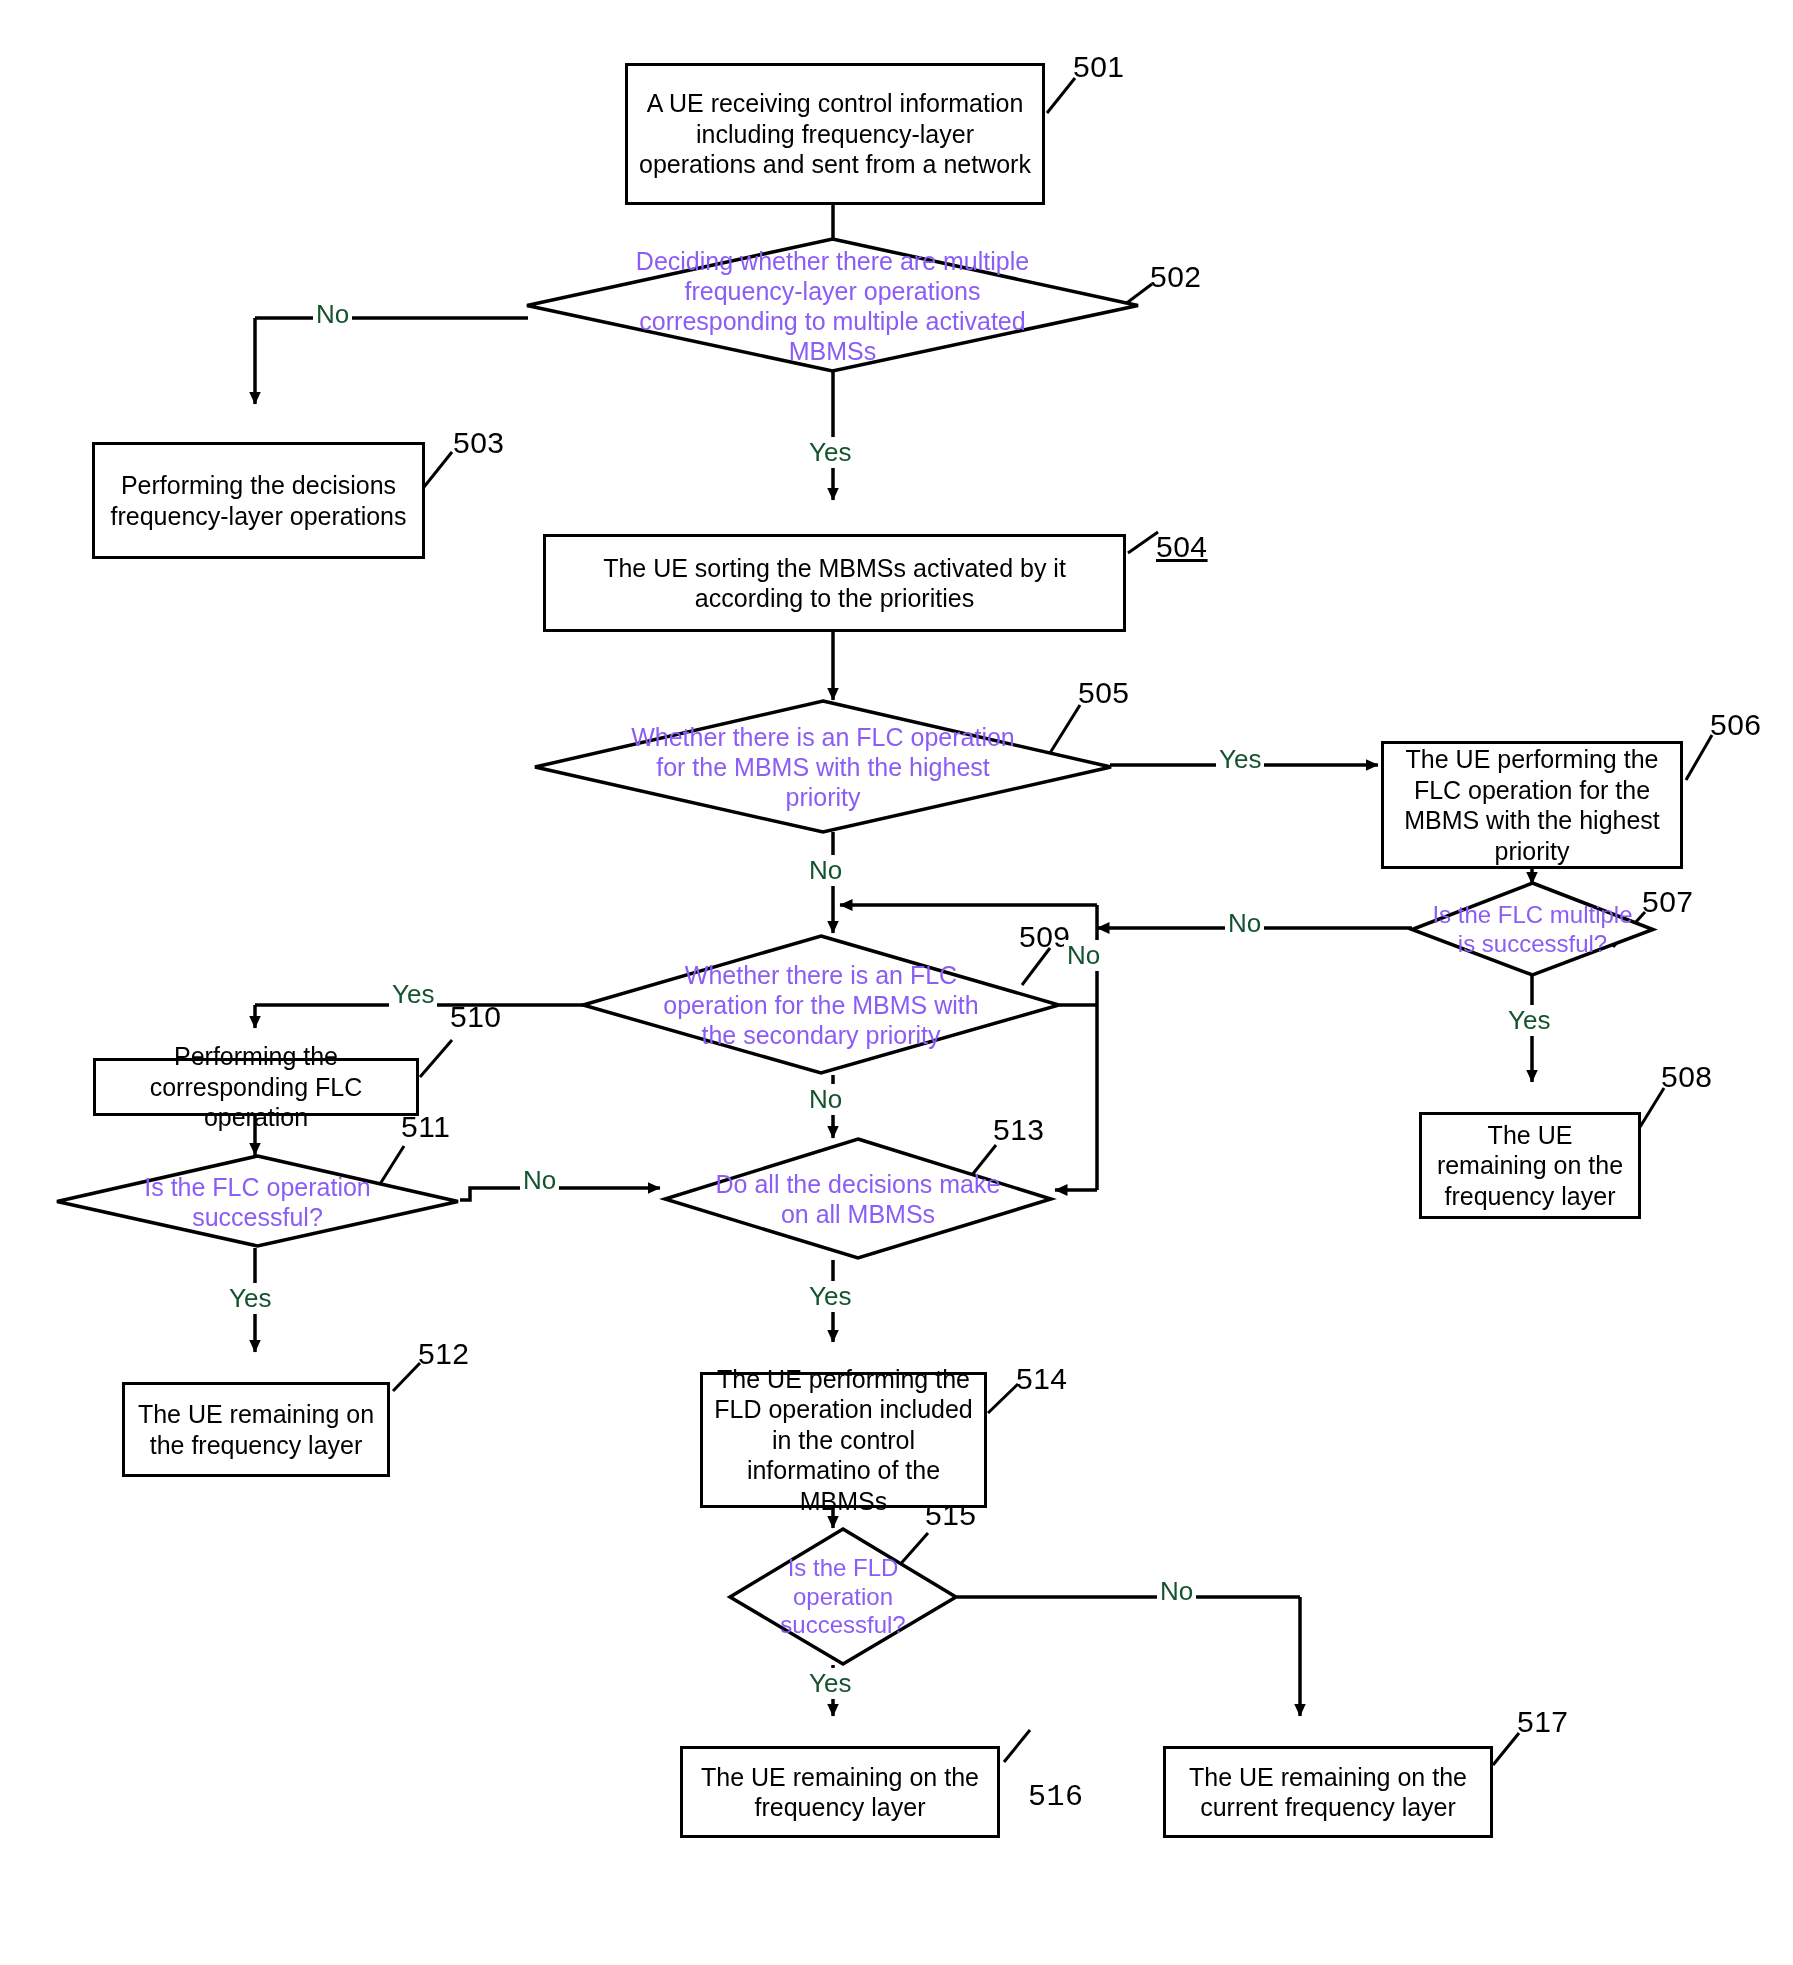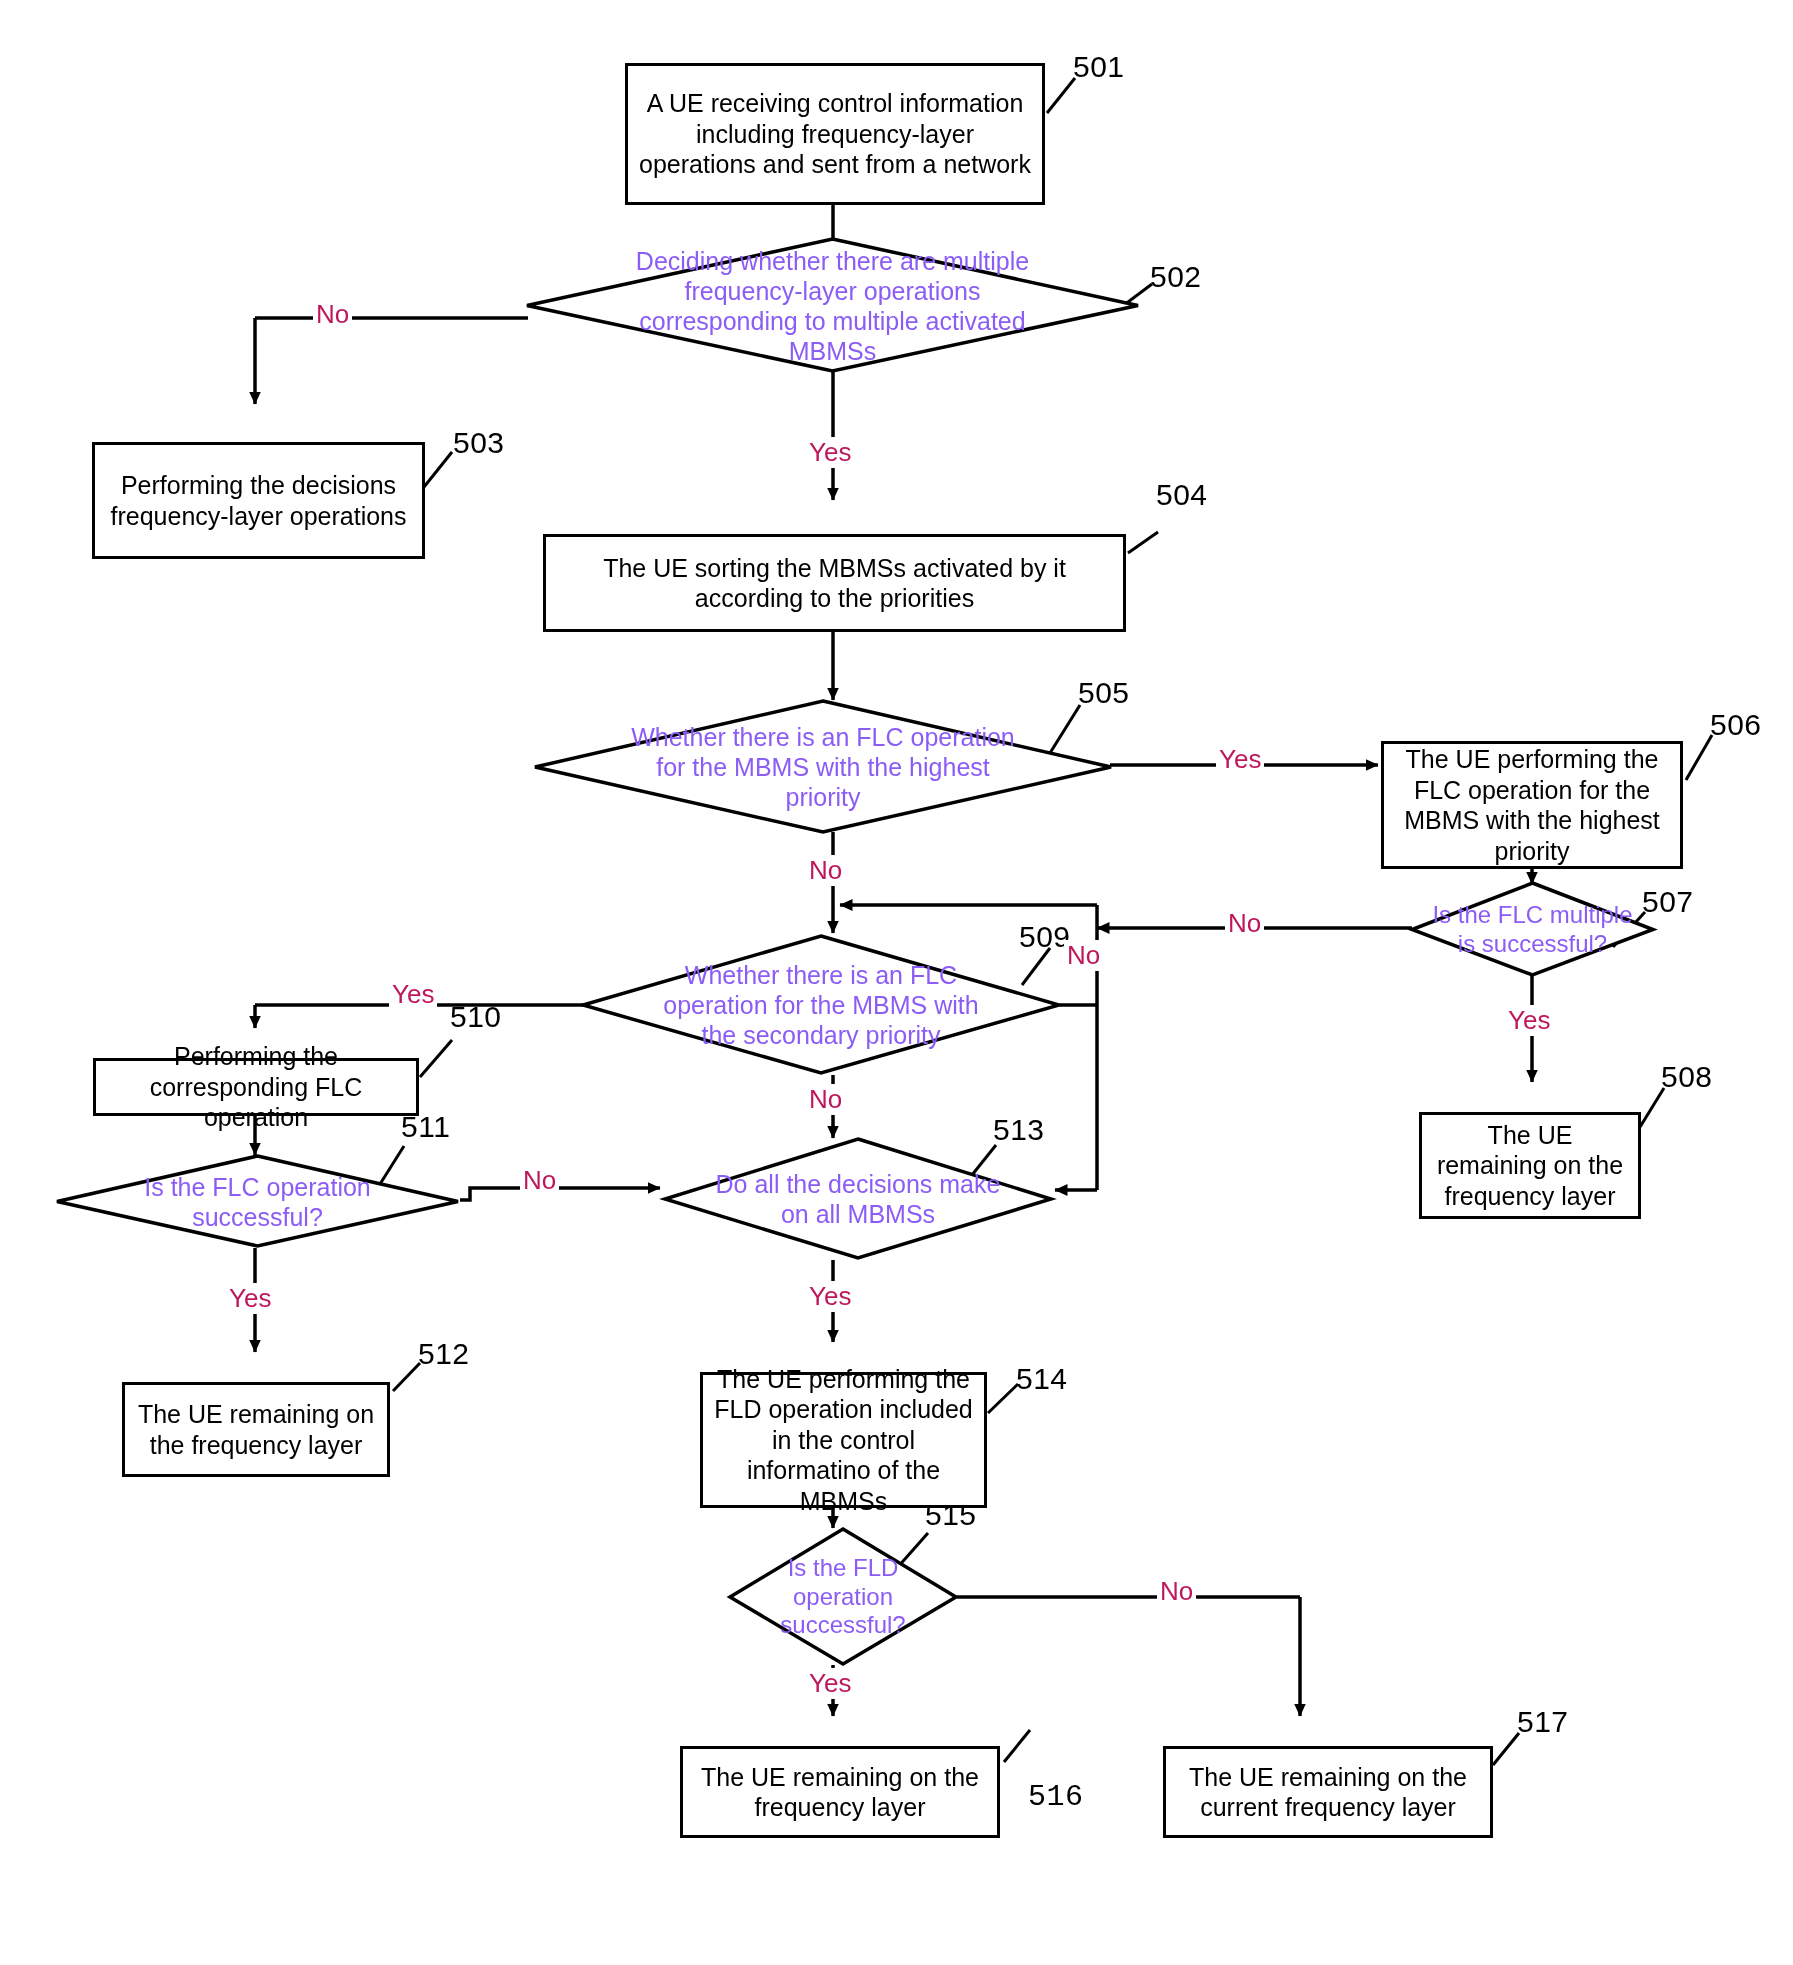--- a/index.html
+++ b/index.html
@@ -67,21 +67,21 @@
   .ref {
     position: absolute;
     font-size: 30px;
     color: #000;
     white-space: nowrap;
     letter-spacing: 0.5px;
   }
   .edge-label {
     position: absolute;
     font-size: 26px;
-    color: #be185d;
+    color: #14532d;
     background: #fff;
     padding: 0 3px;
     white-space: nowrap;
   }
 </style>
 </head>
 <body>
 
 <div id="canvas">
 
@@ -175,21 +175,21 @@
   <div class="ref" style="left:1150px; top:260px;">502</div>
 
   <div class="node pbox" style="left:92px; top:414px; width:333px; height:117px;">
     <span>Performing the decisions frequency-layer operations</span>
   </div>
   <div class="ref" style="left:453px; top:426px;">503</div>
 
   <div class="node pbox" style="left:543px; top:506px; width:583px; height:98px;">
     <span>The UE sorting the MBMSs activated by it according to the priorities</span>
   </div>
-  <div class="ref" style="left:1156px; top:478px;">504</div>
+  <div class="ref" style="left:1156px; top:530px;text-decoration:underline;">504</div>
 
   <div class="diamond-wrap" style="left:533px; top:700px; width:580px; height:134px;">
     <svg width="580" height="134" viewBox="0 0 580 134">
       <polygon points="290,1 578,67 290,132 2,67" fill="#fff" stroke="#000" stroke-width="3.5"></polygon>
     </svg>
     <div class="diamond-label" style="padding:0 92px;">Whether there is an FLC operation for the MBMS with the highest priority</div>
   </div>
   <div class="ref" style="left:1078px; top:676px;">505</div>
 
   <div class="node pbox" style="left:1381px; top:713px; width:302px; height:128px;">

